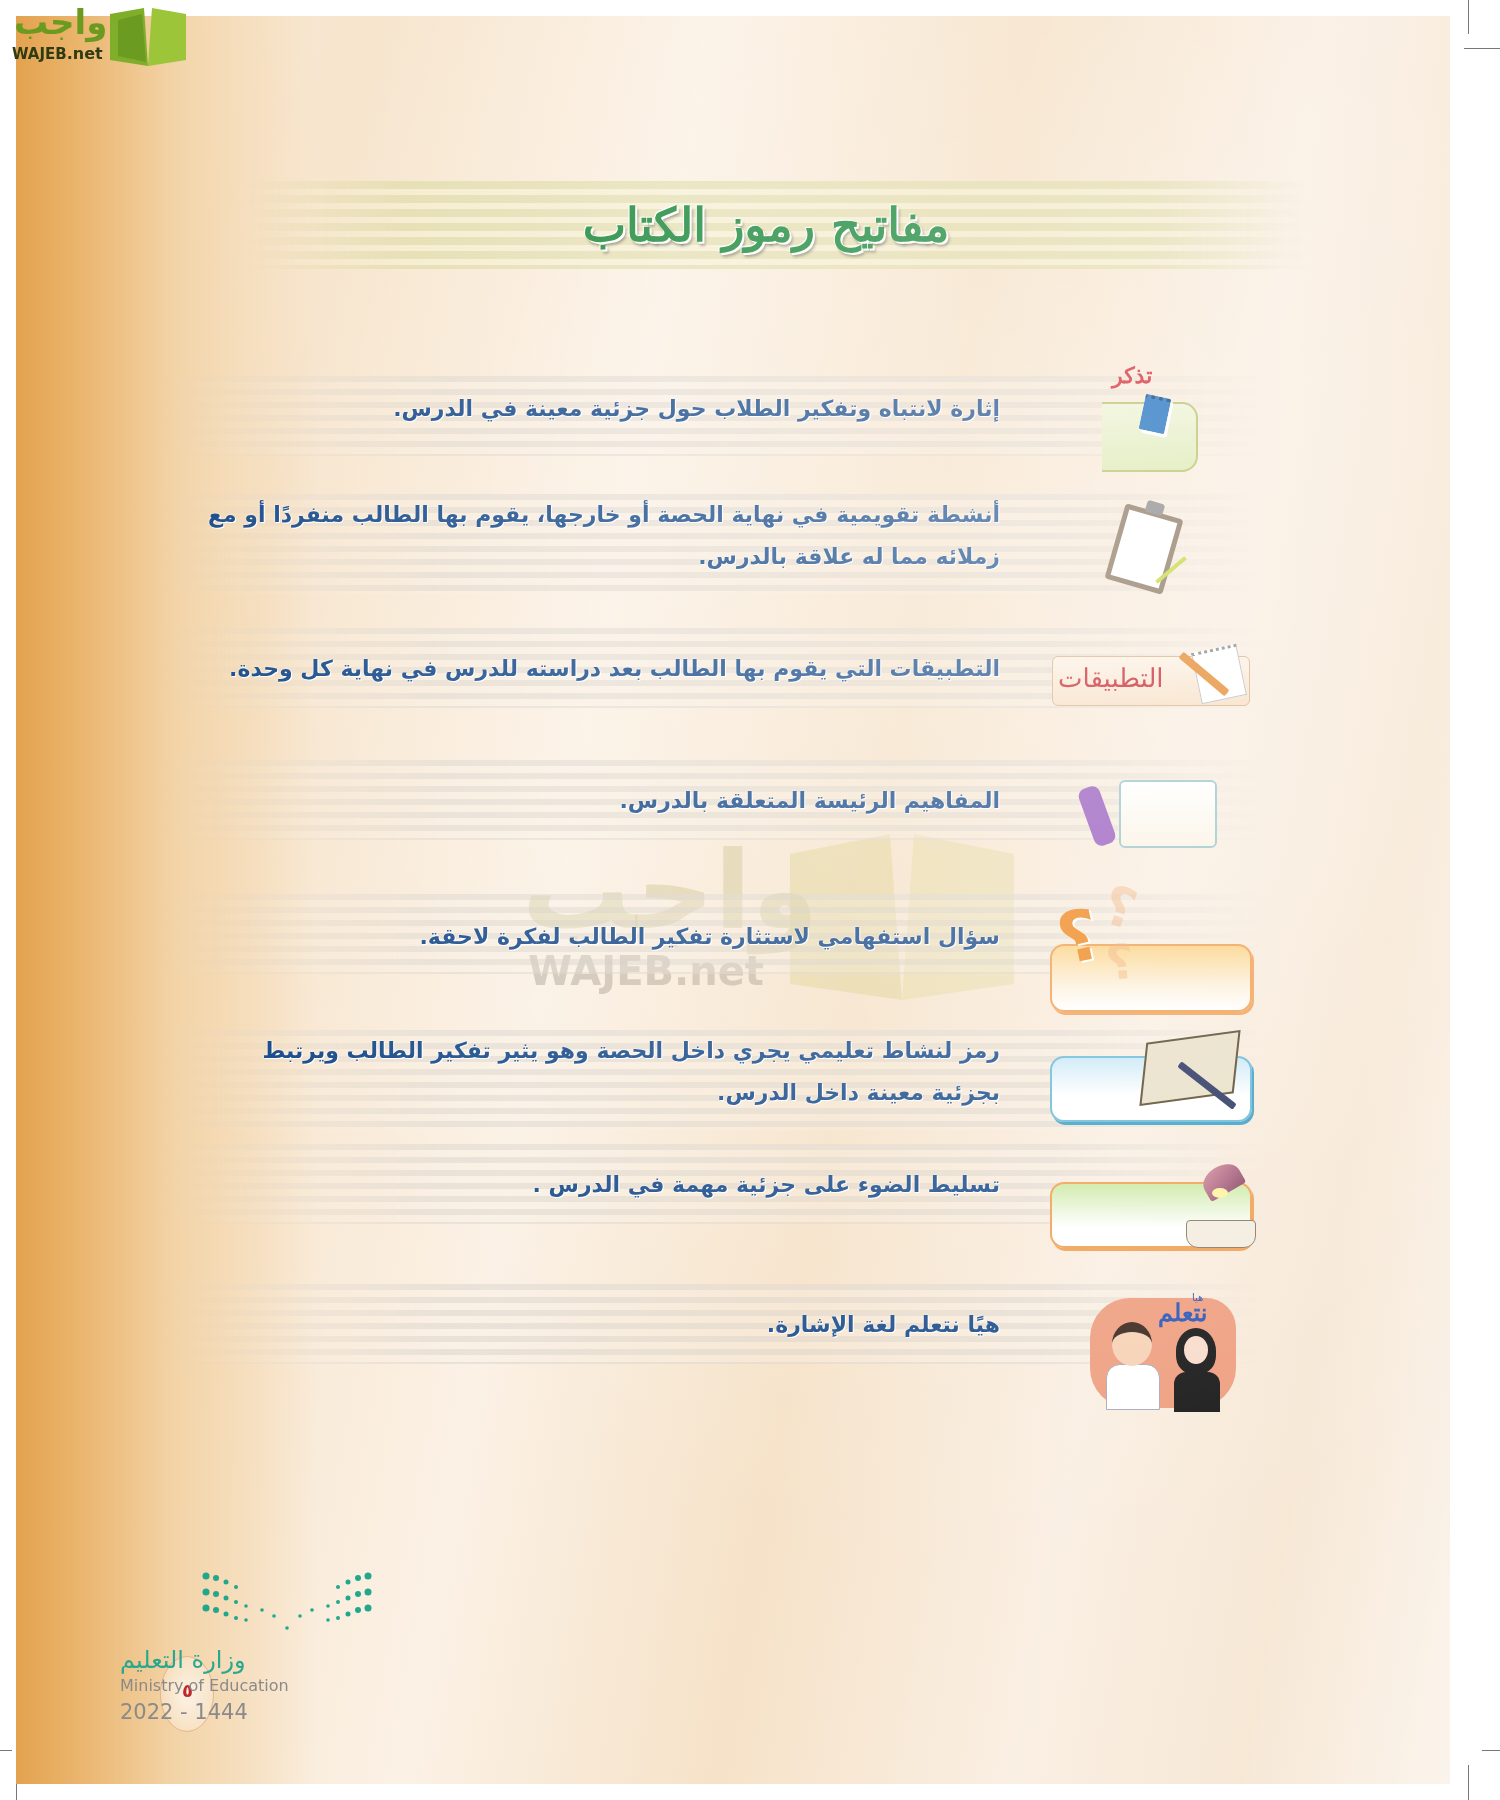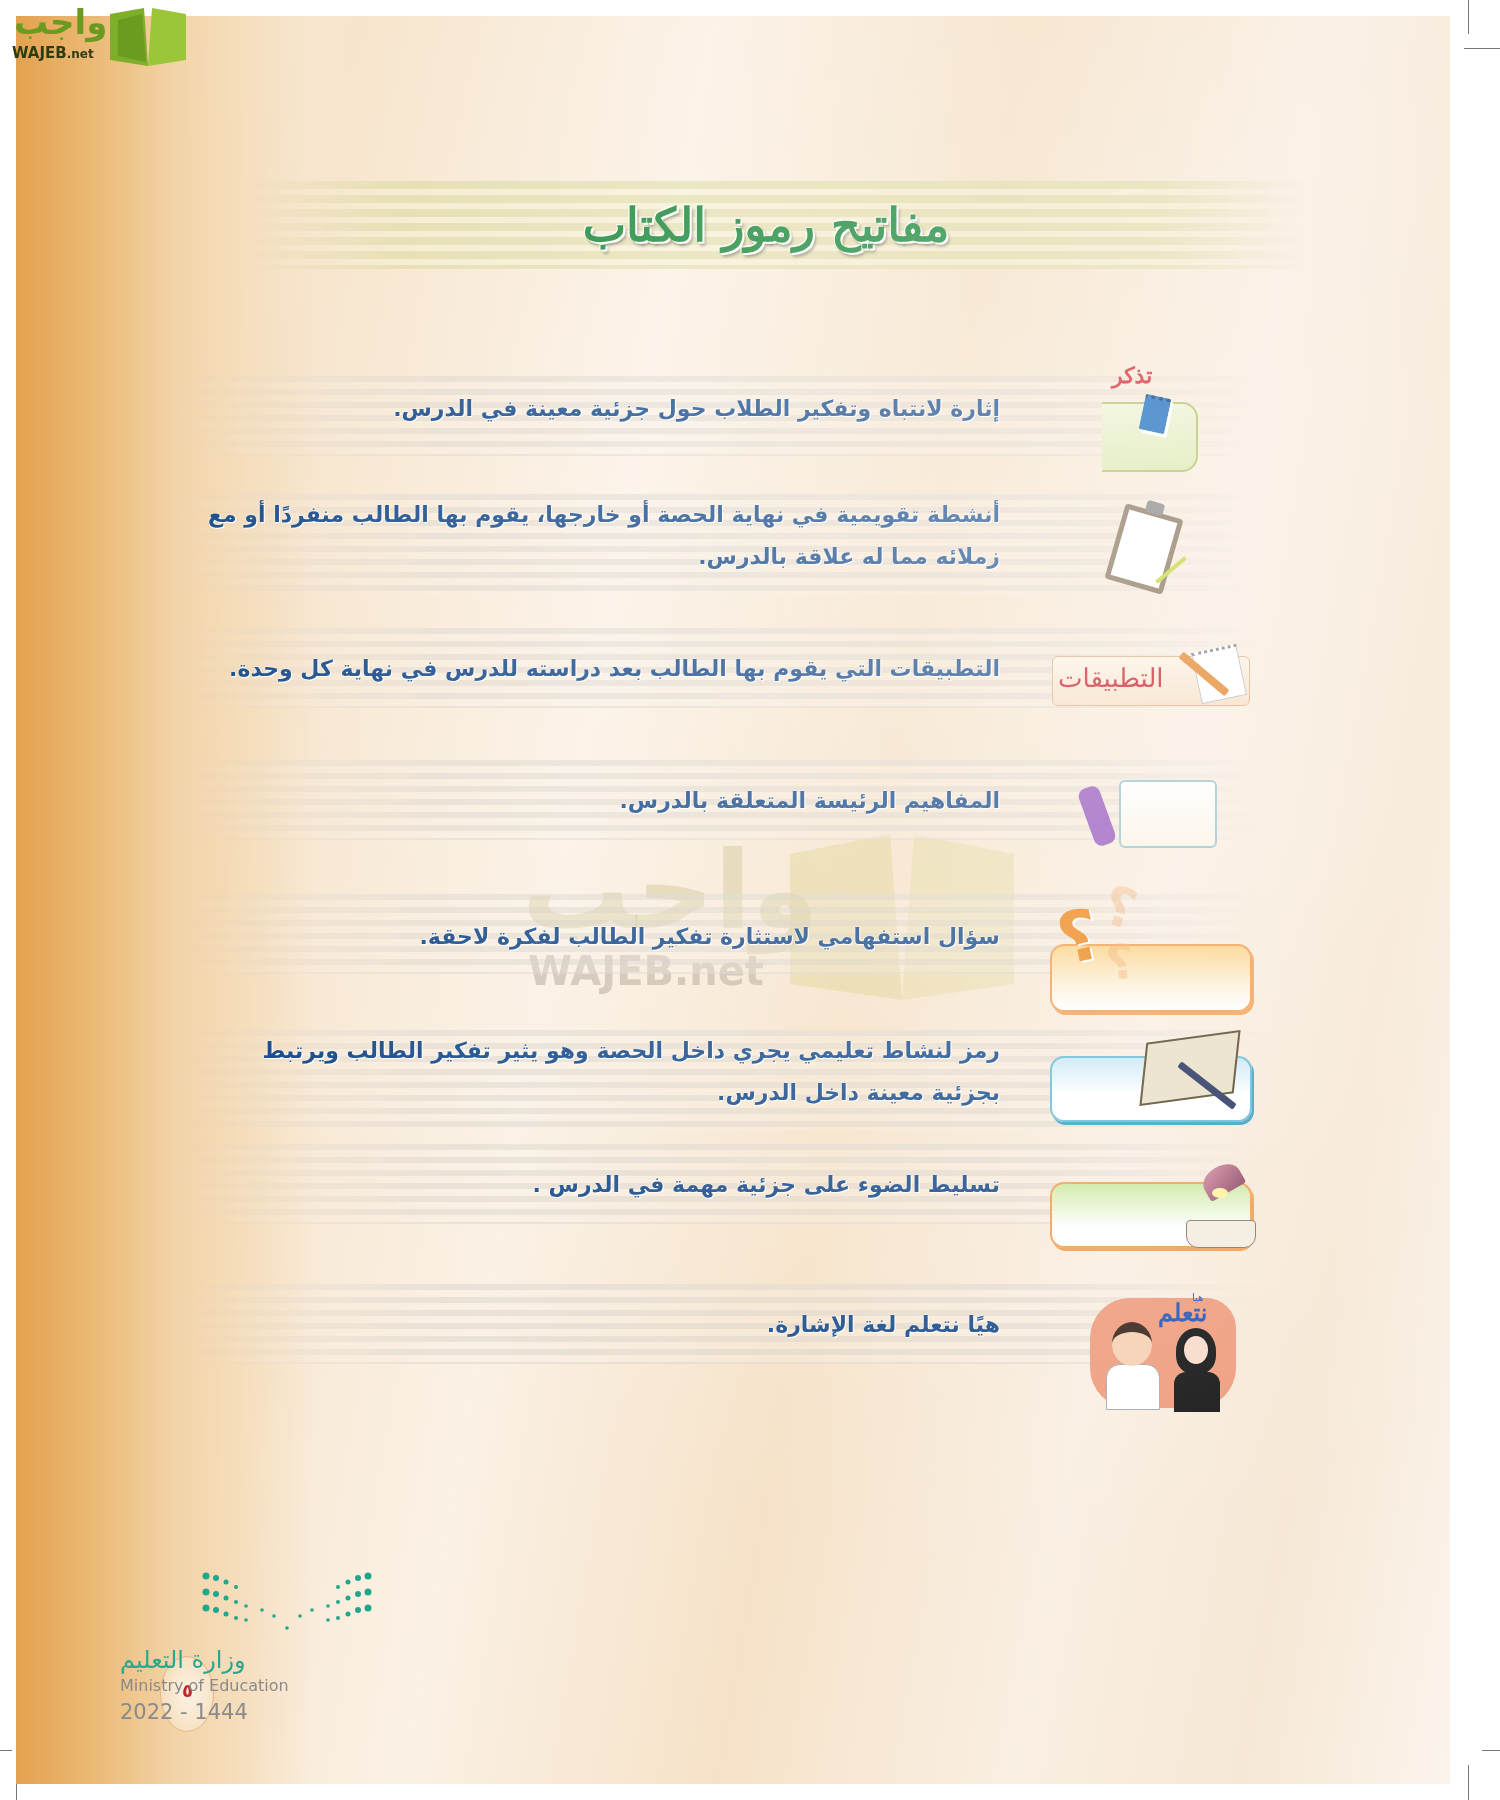--- a/index.html
+++ b/index.html
@@ -19,21 +19,21 @@
     .page::after {
       content: ""; position: absolute; inset: 0;
       background: radial-gradient(ellipse at 70% 30%, rgba(255,255,255,0.35), rgba(255,255,255,0) 60%);
       pointer-events: none;
     }
 
     
     .brand { position: absolute; left: 0; top: 0; width: 190px; height: 68px; z-index: 5; }
     .brand .ar { position: absolute; left: 14px; top: 2px; font-size: 34px; font-weight: bold; color: #6a9a1f; direction: rtl; }
     .brand .en { position: absolute; left: 12px; top: 44px; font-size: 15px; font-weight: bold; color: #2f3b12; }
-    .brand .en small { font-size: 12px; }
+    .brand .en small { font-size: 16px; }
     .brand .book { position: absolute; left: 108px; top: 6px; width: 80px; height: 60px; }
 
     
     .title-band {
       position: absolute; left: 230px; top: 165px; width: 1060px; height: 88px;
       background: repeating-linear-gradient(180deg, rgba(214,214,150,0.55) 0px, rgba(214,214,150,0.55) 8px, rgba(244,240,205,0.55) 8px, rgba(244,240,205,0.55) 14px);
       -webkit-mask-image: linear-gradient(90deg, transparent 0%, #000 15%, #000 85%, transparent 100%);
               mask-image: linear-gradient(90deg, transparent 0%, #000 15%, #000 85%, transparent 100%);
     }
     .title {

